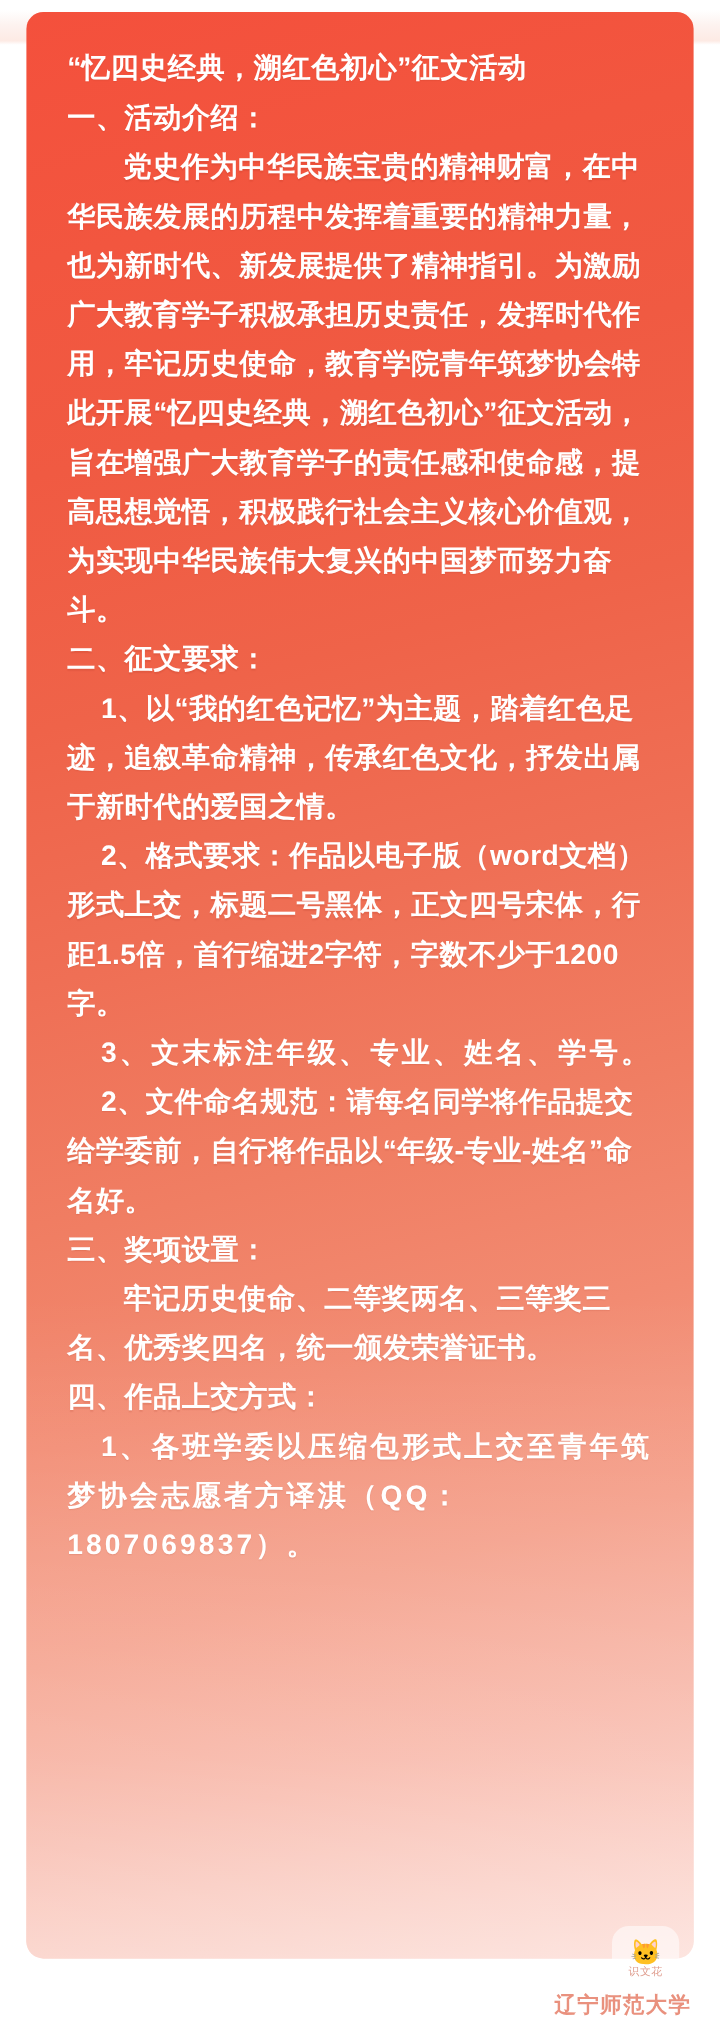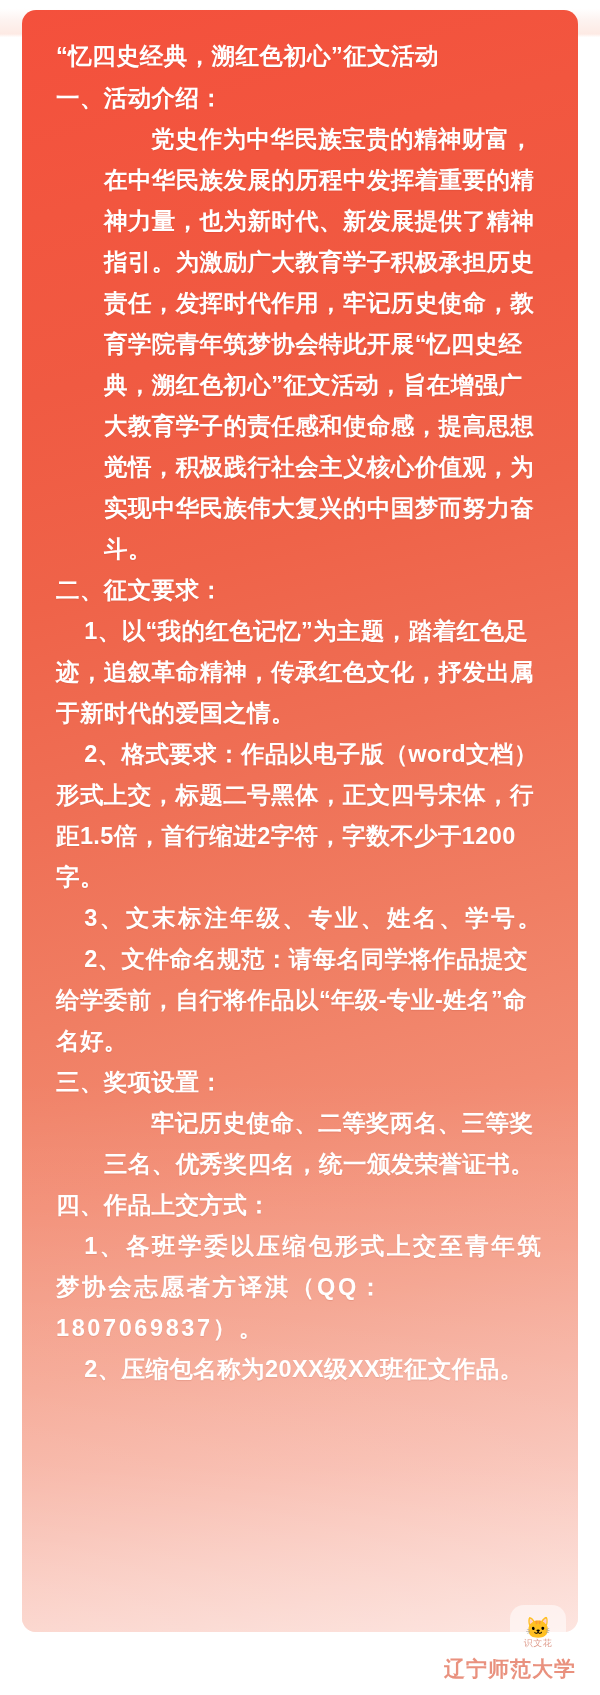--- a/index.html
+++ b/index.html
@@ -70,21 +70,20 @@
     line-height: 40px;
     font-weight: 700;
     margin-bottom: 2px;
   }
   .heading {
     font-weight: 700;
   }
   .para {
     text-indent: 2em;
     font-weight: 700;
-    margin-left: 48px;
   }
   .para-num {
     text-indent: 1.2em;
     font-weight: 700;
   }
   .spaced {
     letter-spacing: 2.6px;
   }
   .watermark-logo {
     position: absolute;
@@ -107,21 +106,21 @@
   .watermark-logo .wm-text {
     font-size: 9px;
     line-height: 11px;
     letter-spacing: 0.5px;
     opacity: 0.85;
   }
   .footer-mark {
     position: absolute;
     right: 24px;
     bottom: 12px;
-    font-size: 21px;
+    font-size: 18px;
     font-weight: 700;
     color: #e88c78;
     letter-spacing: 1px;
     opacity: 0.95;
   }
 </style>
 </head>
 <body>
 
 <div id="poster">
@@ -138,21 +137,20 @@
     <div class="para-num">1、以“我的红色记忆”为主题，踏着红色足迹，追叙革命精神，传承红色文化，抒发出属于新时代的爱国之情。</div>
     <div class="para-num">2、格式要求：作品以电子版（word文档）形式上交，标题二号黑体，正文四号宋体，行距1.5倍，首行缩进2字符，字数不少于1200字。</div>
     <div class="para-num spaced">3、文末标注年级、专业、姓名、学号。</div>
     <div class="para-num">2、文件命名规范：请每名同学将作品提交给学委前，自行将作品以“年级-专业-姓名”命名好。</div>
 
     <div class="heading">三、奖项设置：</div>
     <div class="para">牢记历史使命、二等奖两名、三等奖三名、优秀奖四名，统一颁发荣誉证书。</div>
 
     <div class="heading">四、作品上交方式：</div>
     <div class="para-num spaced">1、各班学委以压缩包形式上交至青年筑梦协会志愿者方译淇（QQ：1807069837）。</div>
-    <div class="para-num">2、压缩包名称为20XX级XX班征文作品。</div>
 
   </div>
 
   <div class="watermark-logo">
     <span class="cat">🐱</span>
     <span class="wm-text">识文花</span>
   </div>
 
   <div class="footer-mark">辽宁师范大学</div>
 </div>

